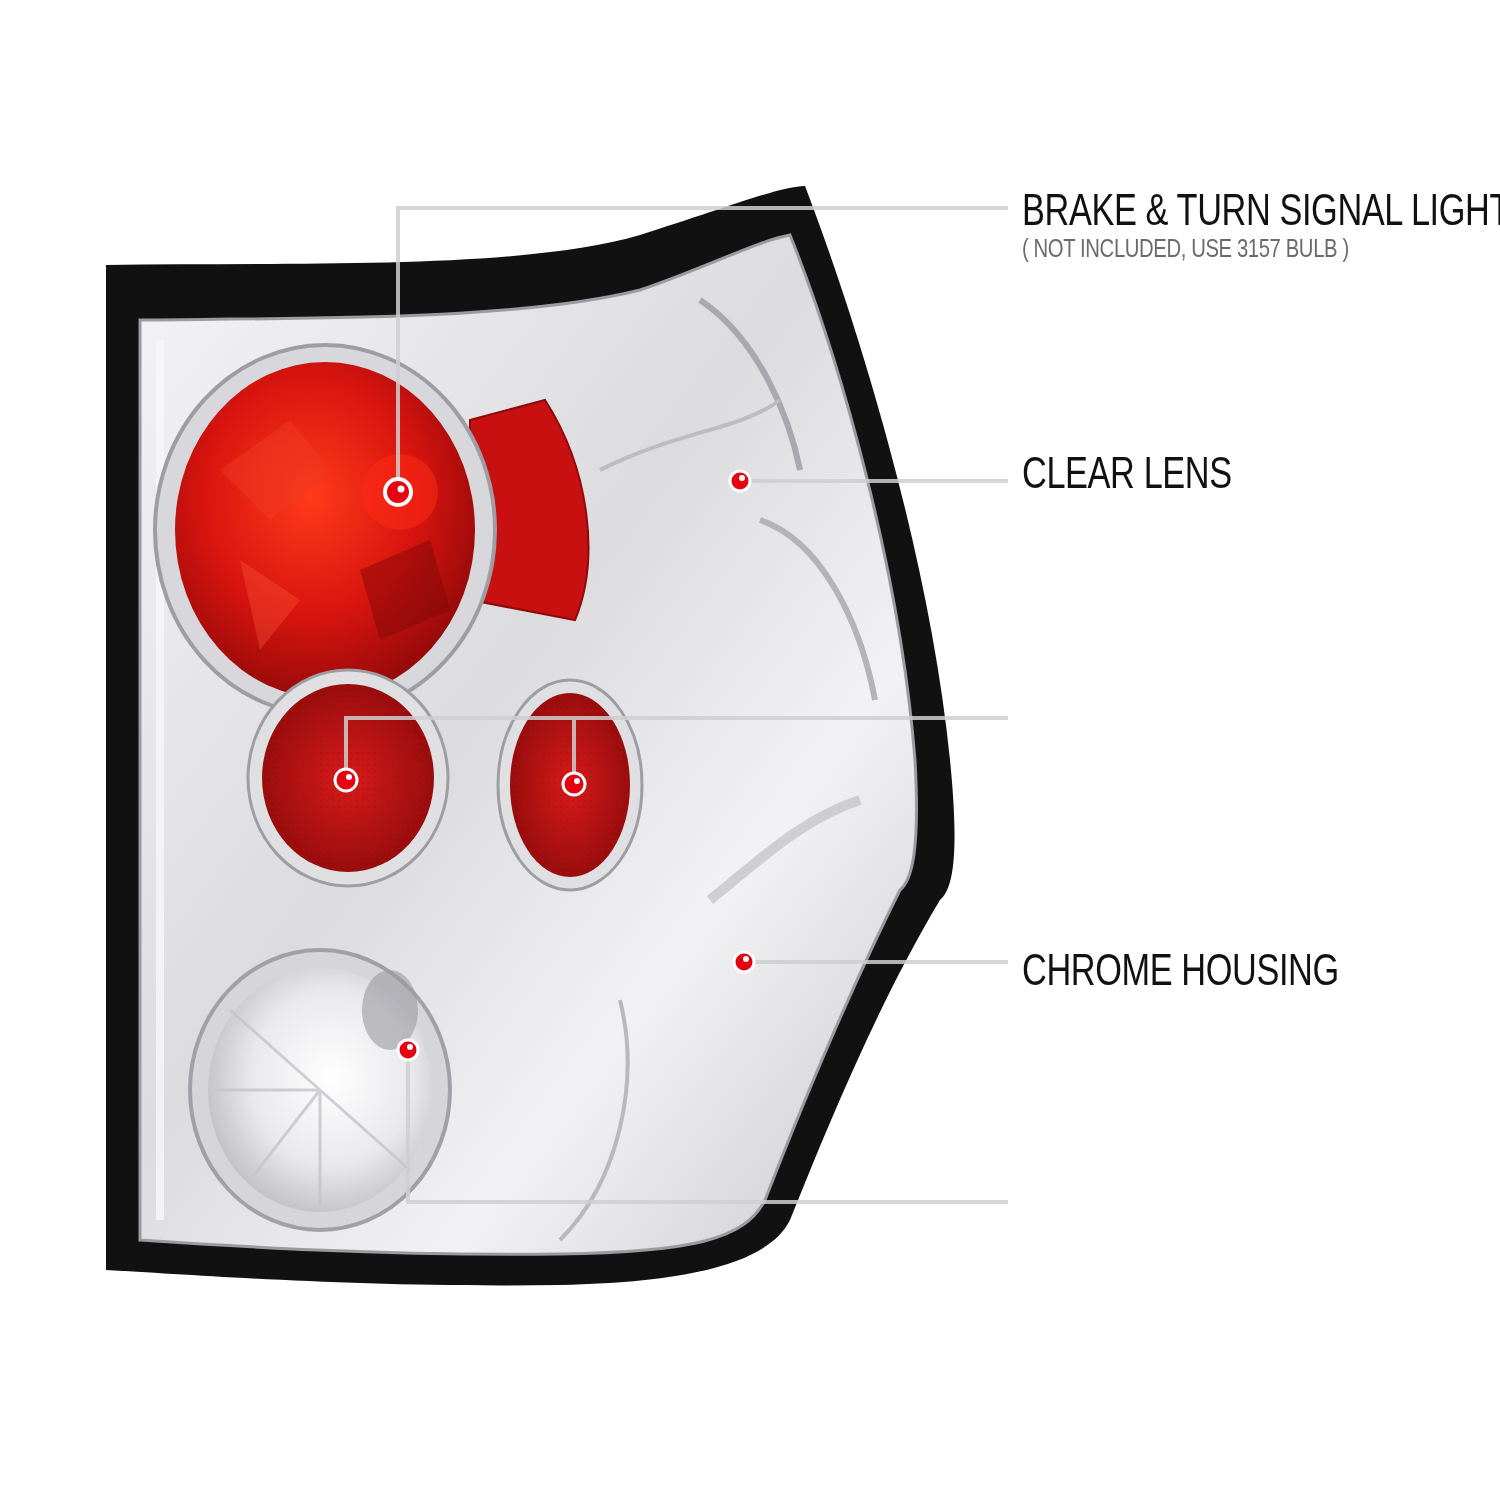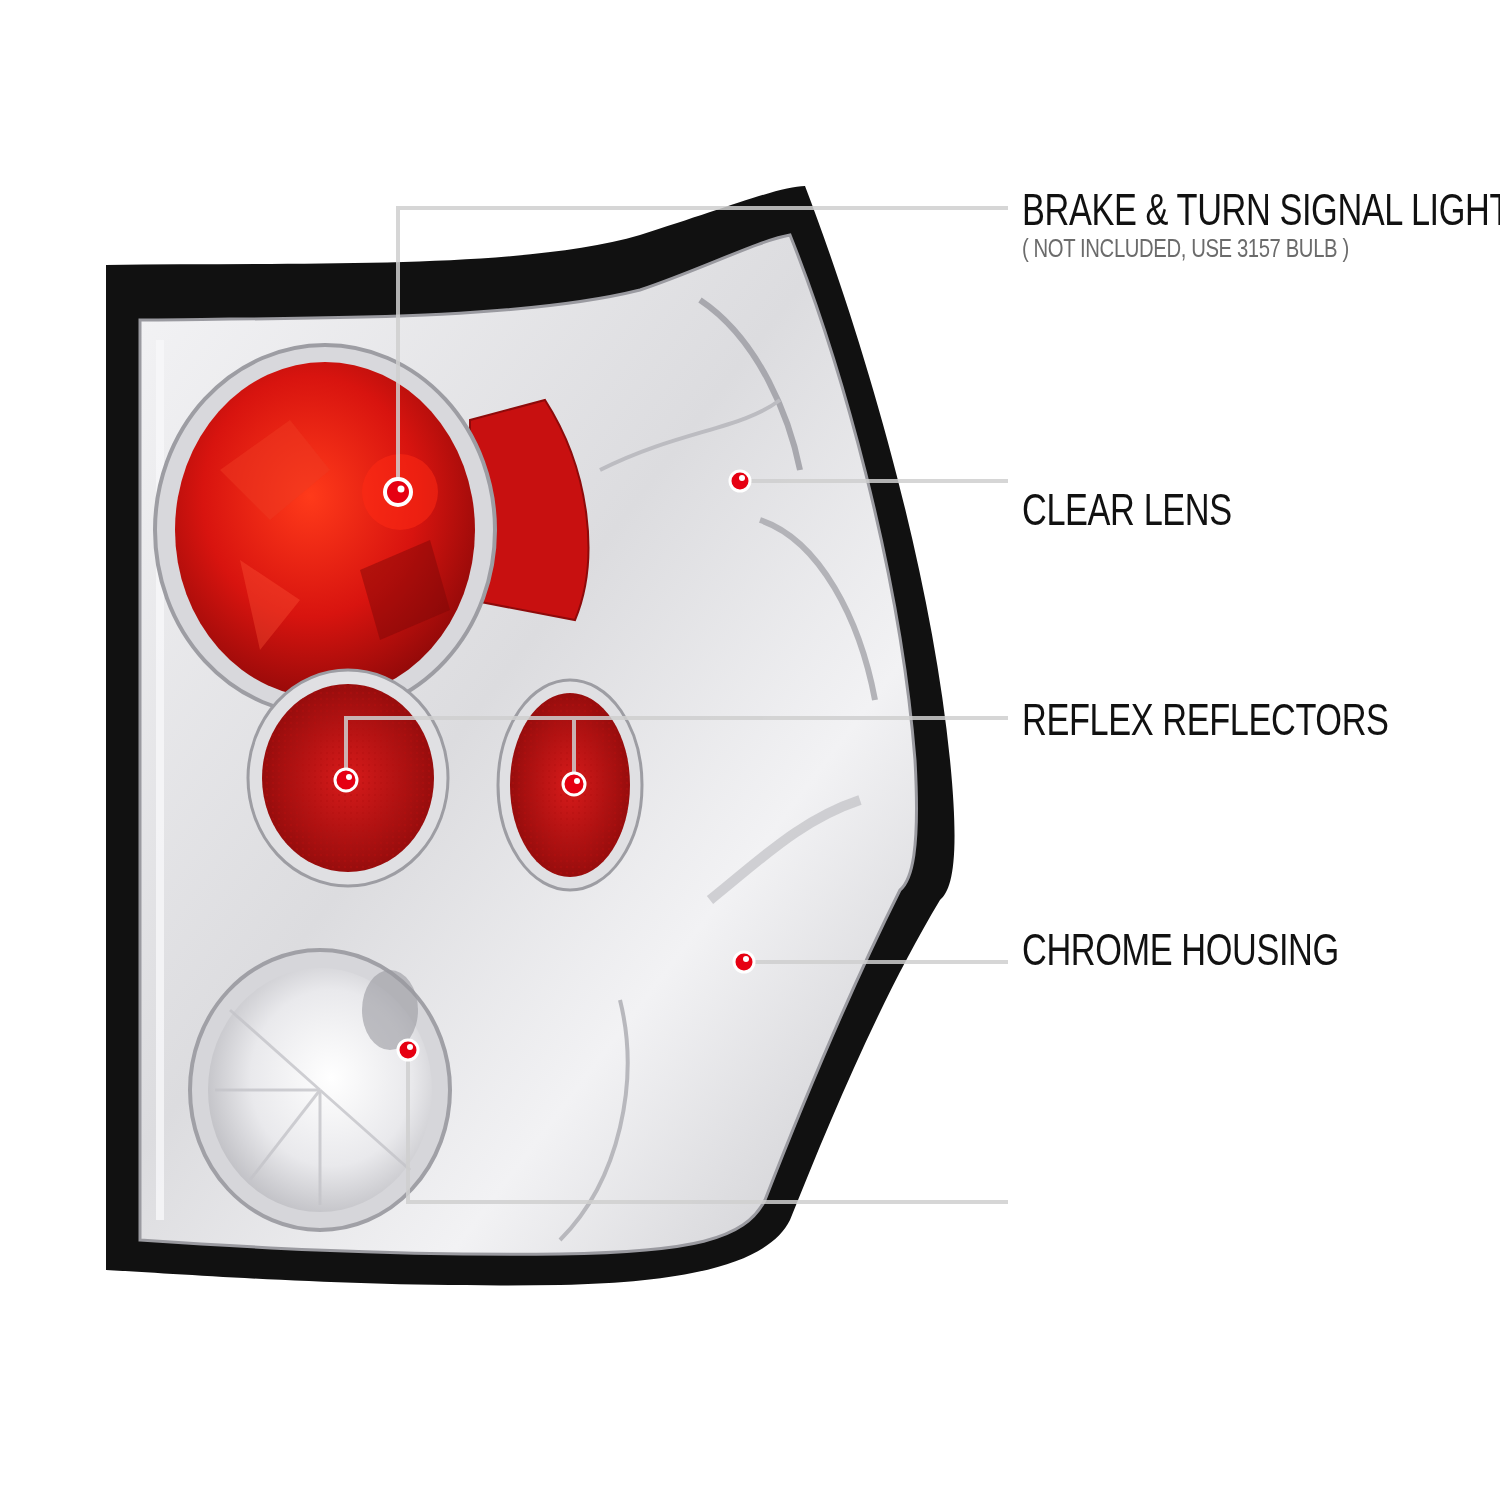--- a/index.html
+++ b/index.html
@@ -133,23 +133,20 @@
         <circle cx="408" cy="1050" r="10" fill="#e60012" stroke="#ffffff" stroke-width="3"></circle>
         <circle cx="410" cy="1047" r="3" fill="#ffffff"></circle>
       </g>
     </g>
   </svg>
 
   <div class="label" style="top:188px;">
     <span class="title">BRAKE &amp; TURN SIGNAL LIGHT</span>
     <span class="sub">( NOT INCLUDED, USE  3157  BULB )</span>
   </div>
-  <div class="label" style="top:488px;text-align:right;">
+  <div class="label" style="top:451px;text-align:right;">
     <span class="title">CLEAR LENS</span>
   </div>
-  <div class="label" style="top:698px;">
-    <span class="title">REFLEX REFLECTORS</span>
-  </div>
-  <div class="label" style="top:928px;">
+  <div class="label" style="top:948px;">
     <span class="title">CHROME HOUSING</span>
   </div>
 
 </div>
 
 </body></html>

